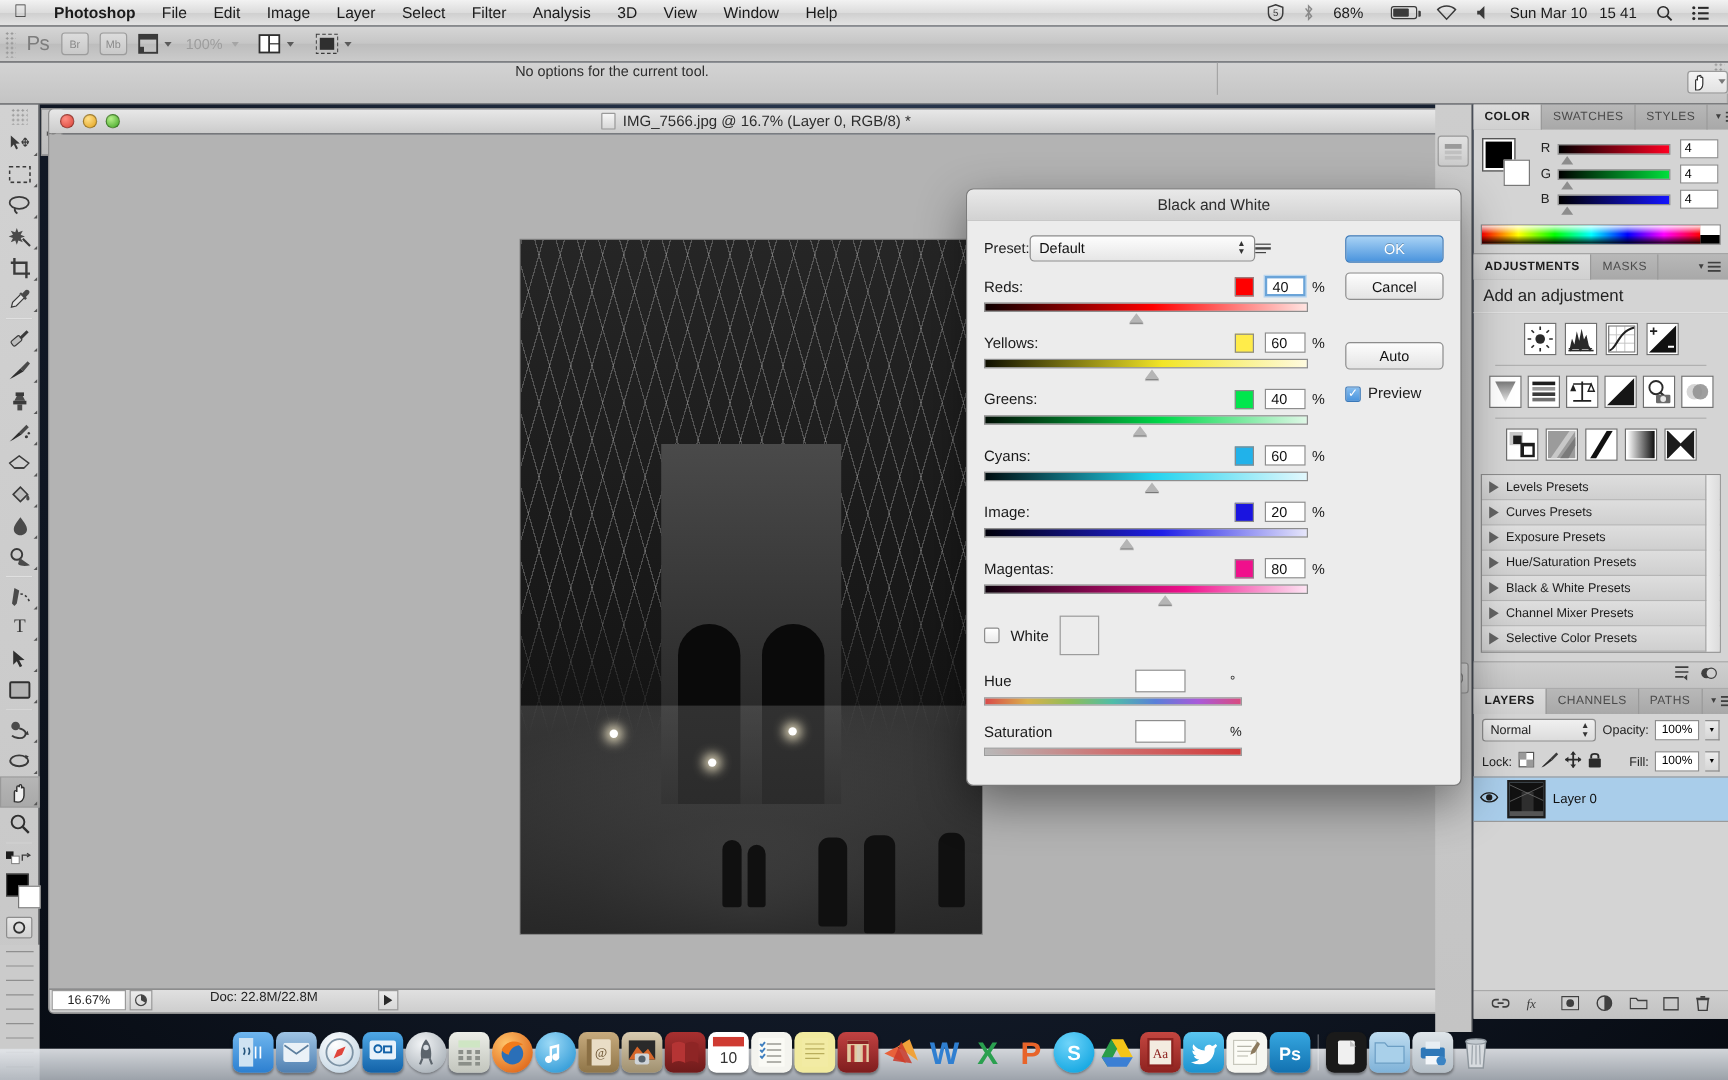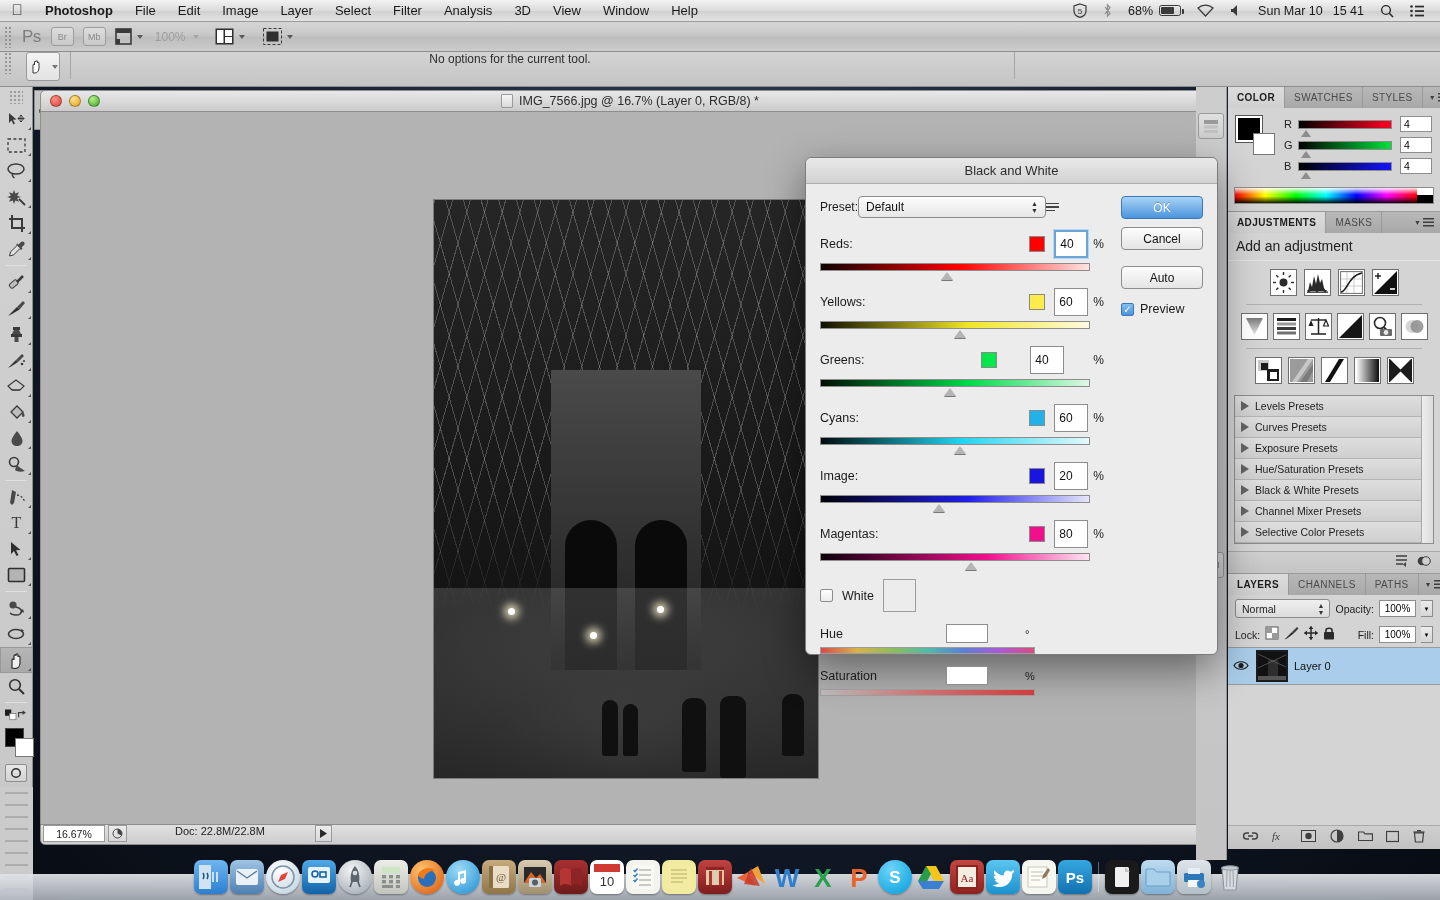--- a/index.html
+++ b/index.html
@@ -58,21 +58,21 @@
   .ws-tab.active { background: linear-gradient(180deg,#aaa,#9a9a9a); color: #fff;
     box-shadow: inset 0 1px 0 rgba(255,255,255,.35); }
   .ws-more { color: #8c8c8c; font-size: 13px; padding: 0 8px; letter-spacing: -2px; }
   .cslive { display: flex; align-items: center; font-size: 12px; color: #333; padding-left: 6px; }
   .cs-ring { width: 14px; height: 14px; border-radius: 50%; border: 3px solid #1b82a8; margin-right: 6px; }
 
   
   .optbar {
     position: absolute; left: 0; top: 52px; width: 1440px; height: 35px;
     background: linear-gradient(180deg,#d3d3d3,#c4c4c4);
-    border-bottom: 1px solid #8e8e8e; display: flex; align-items: flex-start; z-index: 45;
+    border-bottom: 1px solid #8e8e8e; display: flex; align-items: flex-end; z-index: 45; flex-direction: column;
   }
   .tool-swatch {
     width: 34px; height: 29px; margin-left: 10px; border: 1px solid #9a9a9a; border-radius: 3px;
     background: linear-gradient(180deg,#f4f4f4,#e2e2e2); display: flex; align-items: center;
     justify-content: center; gap: 2px;
   }
   .optbar-sep { width: 1px; height: 27px; background: #a5a5a5; margin-left: 10px; }
   .optmsg { position: absolute; left: 0; right: 0; text-align: center; font-size: 12px; color: #2d2d2d;
     width: 1020px; pointer-events: none; }
   .optbar-sep2 { position: absolute; left: 1014px; width: 1px; height: 27px; background: #a5a5a5; }
@@ -246,21 +246,21 @@
   .preset-select { width: 188px; height: 22px; border: 1px solid #8d8d8d; border-radius: 4px;
     background: linear-gradient(180deg,#fdfdfd,#e6e6e6); display: flex; align-items: center;
     padding-left: 7px; font-size: 12px; color: #111; position: relative; }
   .preset-menu-ico { width: 16px; height: 18px; display: flex; flex-direction: column; justify-content: center;
     gap: 2px; }
   .preset-menu-ico i { display: block; height: 1.5px; background: #444; }
   .slider-block { margin-top: 8px; }
   .slider-top { display: flex; align-items: center; }
   .slider-name { font-size: 12.5px; color: #1a1a1a; }
   .color-chip { width: 16px; height: 16px; margin-left: auto; border: 1px solid #8a8a8a; }
-  .val-box { width: 34px; height: 28px; border: 1px solid #8d8d8d; background: #fff; margin-left: 9px;
+  .val-box { width: 34px; height: 17px; border: 1px solid #8d8d8d; background: #fff; margin-left: 9px;
     font-size: 12px; color: #111; display: flex; align-items: center; padding-left: 4px; }
   .val-box.focused { border: 2px solid #6ba4d8; box-shadow: 0 0 0 1px #b9d6ef; }
   .pct { font-size: 12px; color: #1a1a1a; margin-left: 5px; }
   .grad-track { height: 8px; border: 1px solid #8d8d8d; margin-top: 5px; position: relative; width: 270px; }
   .grad-thumb { position: absolute; top: 8px; width: 0; height: 0; margin-left: -6px;
     border-left: 6px solid transparent; border-right: 6px solid transparent; border-bottom: 8px solid #b5b5b5;
     filter: drop-shadow(0 1px 0 #777); }
   .btncol { position: absolute; right: 14px; top: 12px; width: 82px; display: flex; flex-direction: column; gap: 8px; }
   .dbtn { height: 23px; border: 1px solid #8d8d8d; border-radius: 4px; font-size: 12px; color: #111;
     display: flex; align-items: center; justify-content: center;
@@ -318,21 +318,21 @@
             <path d="M7 1 L13 3 V8 C13 11.5 10 13.6 7 14.3 C4 13.6 1 11.5 1 8 V3 Z" fill="none" stroke="#3a3a3a" stroke-width="1.2"></path>
             <text x="7" y="10.5" font-size="8" text-anchor="middle" fill="#3a3a3a" font-family="Liberation Sans">5</text>
           </svg>
       </div>
       <div class="mb-r">
         <svg width="9" height="15" viewBox="0 0 9 15">
             <path d="M2 4 L7 10.5 L4.5 13 V2 L7 4.5 L2 11" fill="none" stroke="#8a8a8a" stroke-width="1.2"></path>
           </svg>
       </div>
       <div class="mb-r">
-        <span style="margin-right:6px;text-align:center;">68%</span>
+        <span style="margin-right:23px;text-align:center;">68%</span>
         <span class="batt">
             <i></i>
           </span>
       </div>
       <div class="mb-r">
         <svg width="17" height="14" viewBox="0 0 17 14">
             <path d="M1 4 A11 11 0 0 1 16 4 L8.5 12 Z" fill="none" stroke="#3a3a3a" stroke-width="1.2"></path>
           </svg>
       </div>
       <div class="mb-r">
@@ -1099,21 +1099,21 @@
             <span class="color-chip" style="background:#ffec4a;"></span>
             <span class="val-box">60</span>
             <span class="pct">%</span>
           </div>
           <div class="grad-track" style="background:linear-gradient(90deg,#0e0e00,#f2e526 55%,#fffbe0);">
             <span class="grad-thumb" style="left:52%;"></span>
           </div>
         </div>
 
         <div class="slider-block" style="margin-top:17px;">
-          <div class="slider-top" style="width:284px;gap:24px;">
+          <div class="slider-top" style="width:284px;">
             <span class="slider-name">Greens:</span>
             <span class="color-chip" style="background:#00e64d;"></span>
             <span class="val-box">40</span>
             <span class="pct">%</span>
           </div>
           <div class="grad-track" style="background:linear-gradient(90deg,#000e04,#00d94a 55%,#dff7e6);">
             <span class="grad-thumb" style="left:48%;"></span>
           </div>
         </div>
 
@@ -1174,21 +1174,21 @@
           <span class="hs-label">Saturation</span>
           <span class="hs-box"></span>
           <span class="hs-unit">%</span>
         </div>
         <div class="hs-track" style="background:linear-gradient(90deg,#b8b8b8,#cf6f6f,#d23b3b);"></div>
       </div>
 
       <div class="btncol">
         <div class="dbtn primary">OK</div>
         <div class="dbtn">Cancel</div>
-        <div class="dbtn" style="margin-top:8px;">Auto</div>
+        <div class="dbtn" style="margin-top:27px;">Auto</div>
         <div class="prev-row">
           <span class="chk on">✓</span>
           <span class="slider-name">Preview</span>
         </div>
       </div>
 
     </div>
   </div>
 
   <div class="dockwrap">

